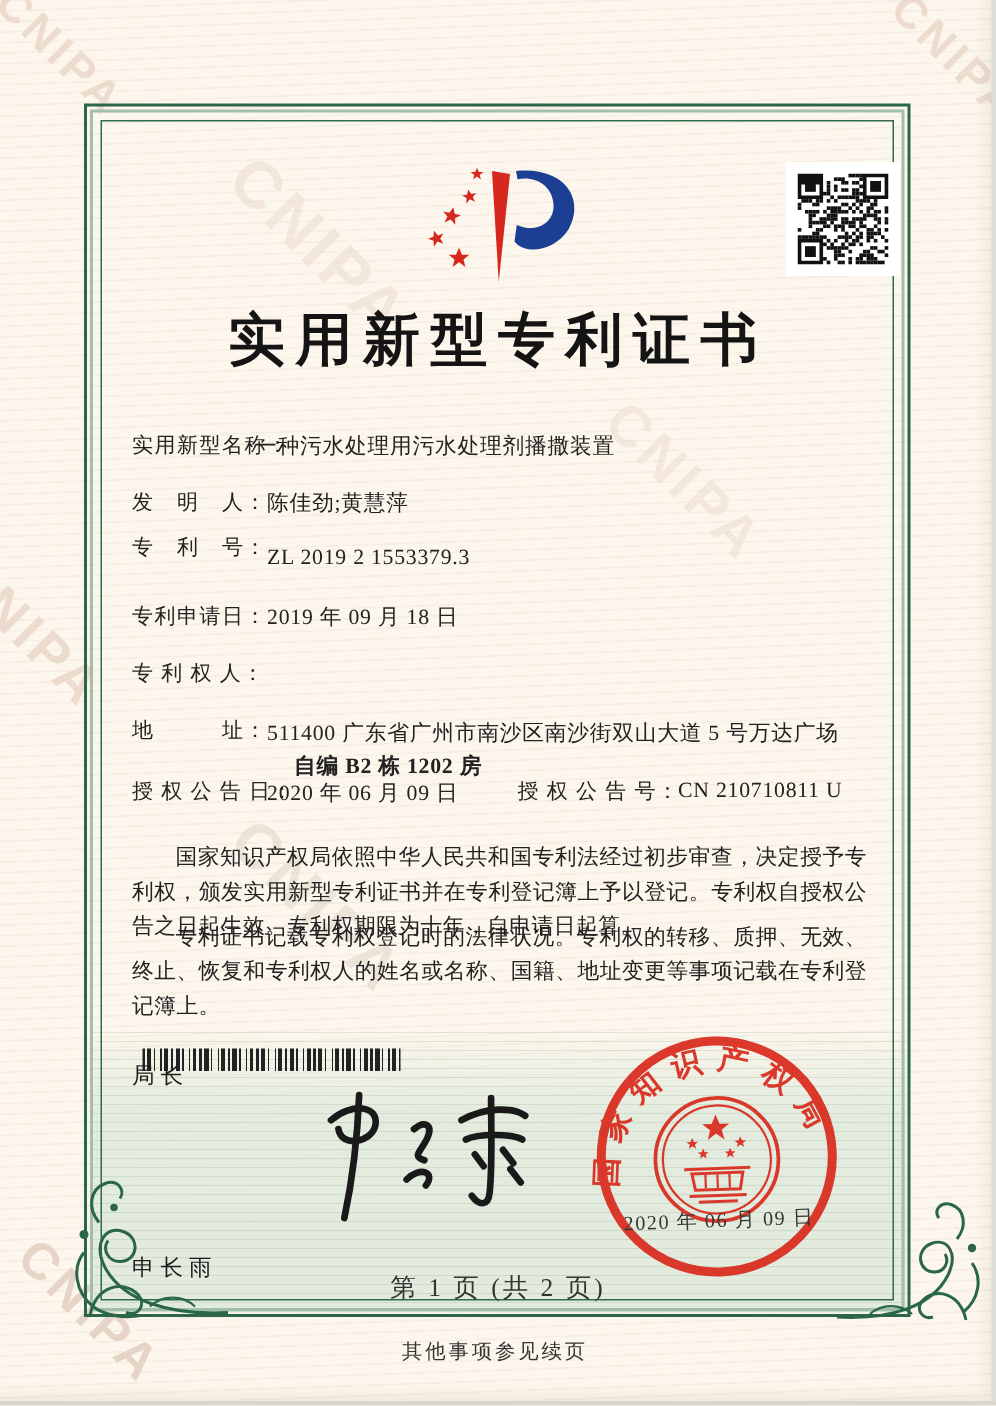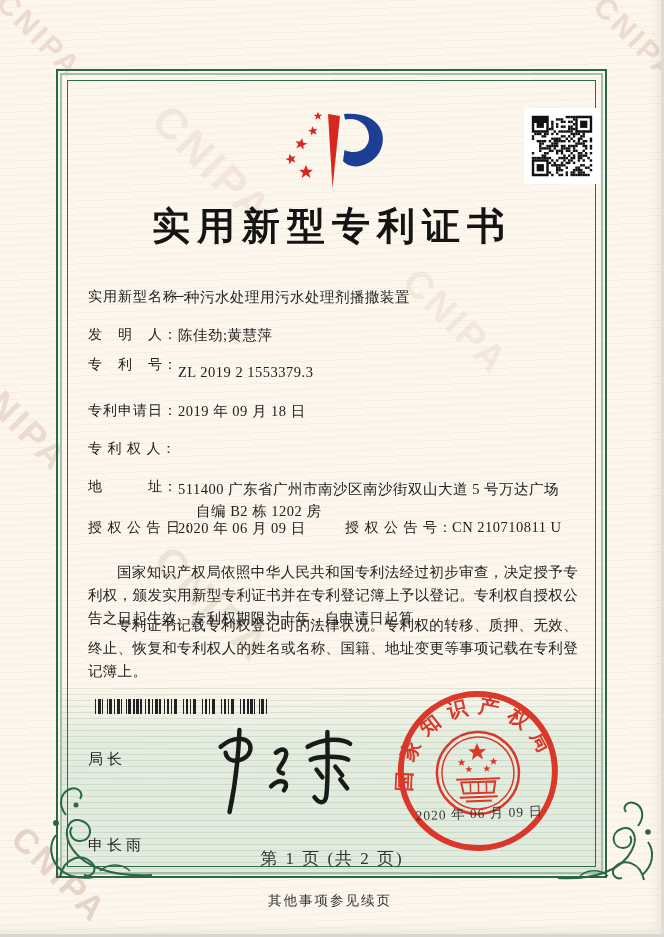--- a/index.html
+++ b/index.html
@@ -30,21 +30,21 @@
     background:
       repeating-linear-gradient(180deg, rgba(125,165,130,0.22) 0 1px, rgba(125,165,130,0) 1px 6px),
       linear-gradient(180deg, rgba(226,236,223,0) 0, rgba(224,234,221,0.85) 55px, #e2ebdd 120px);
   }
   .content { position:absolute; inset:0; z-index:3; }
   .cert-no { left:88px; top:110px; font-size:15px; letter-spacing:2px; color:#3a3a3a; }
   .title { left:0; right:0; top:201px; text-align:center; font-size:38px; font-weight:bold;
            letter-spacing:7px; color:#141414; }
   .row-label { left:88px; font-size:14px; letter-spacing:1px; color:#222; }
   .row-value { left:178px; font-size:14.5px; letter-spacing:0.5px; color:#222; }
-  .addr2 { display:block; padding-left:18px; }
+  .addr2 { display:block; padding-left:18px;font-weight:bold; }
   .body-par { left:88px; width:490px; font-size:14.5px; line-height:23px; text-align:justify;
               text-indent:2em; color:#222; letter-spacing:0.3px; }
   .barcode { left:95px; top:699px; width:172px; height:15px;
     background:repeating-linear-gradient(90deg,
       #222 0 1.5px, transparent 1.5px 3px,
       #222 3px 6px, transparent 6px 7.5px,
       #222 7.5px 8.5px, transparent 8.5px 12px,
       #222 12px 13px, transparent 13px 14.5px,
       #222 14.5px 17px, transparent 17px 19px); }
   .director { font-size:15px; letter-spacing:4px; color:#1d1d1d;
@@ -359,21 +359,21 @@
     <div class="abs row-label" style="top:519px;">授 权 公 告 日：</div>
     <div class="abs row-value" style="top:519px;">2020 年 06 月 09 日</div>
     <div class="abs row-label" style="top:519px; left:345px;">授 权 公 告 号：</div>
     <div class="abs row-value" style="top:519px; left:452px;">CN 210710811 U</div>
 
     <div class="abs body-par" style="top:545px;margin-top:16px;">国家知识产权局依照中华人民共和国专利法经过初步审查，决定授予专利权，颁发实用新型专利证书并在专利登记簿上予以登记。专利权自授权公告之日起生效。专利权期限为十年，自申请日起算。</div>
     <div class="abs body-par" style="top:614px;">专利证书记载专利权登记时的法律状况。专利权的转移、质押、无效、终止、恢复和专利权人的姓名或名称、国籍、地址变更等事项记载在专利登记簿上。</div>
 
     <div class="abs barcode"></div>
 
-    <div class="abs director" style="left:88px; top:750px;">局长</div>
+    <div class="abs director" style="left:88px; top:708px;">局长</div>
     <div class="abs director" style="left:88px; top:792px;margin-top:44px;">申长雨</div>
 
     <div class="abs" style="left:193px; top:725px; width:168px; height:94px;">
       <svg viewBox="0 0 170 95" width="168" height="94" fill="none" stroke="#1a1a1a" stroke-width="4.5" stroke-linecap="round">
         <path d="M28,22 C42,10 60,12 58,25 C56,37 35,41 33,28"></path>
         <path d="M47,5 C46,30 43,60 37,88"></path>
         <path d="M84,28 C91,22 97,25 93,34 C89,43 82,46 91,49"></path>
         <path d="M79,62 C88,53 99,57 92,66"></path>
         <path d="M116,22 C132,13 151,13 159,19"></path>
         <path d="M136,7 C136,30 137,52 135,71 C134,80 128,80 123,73"></path>

